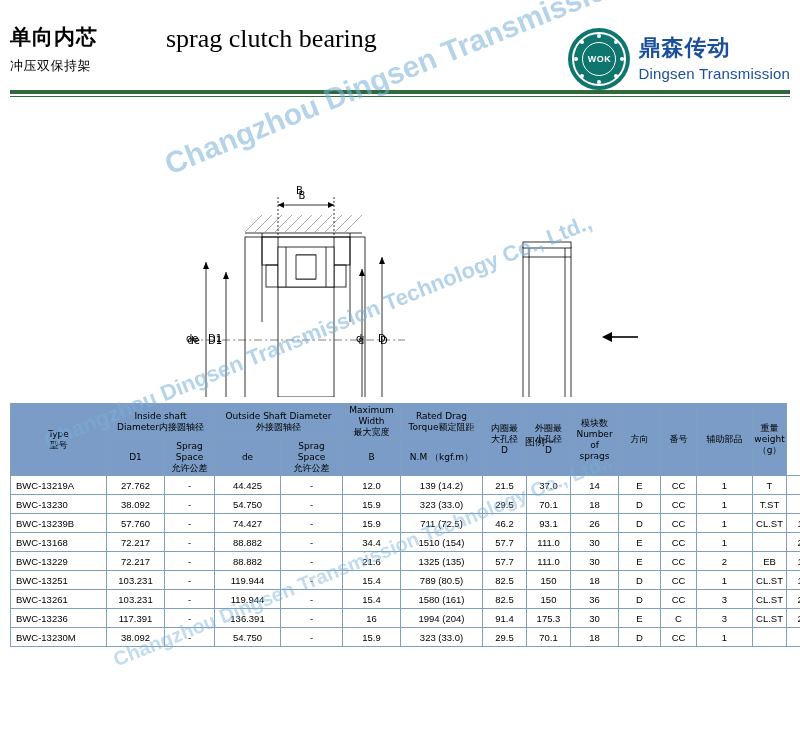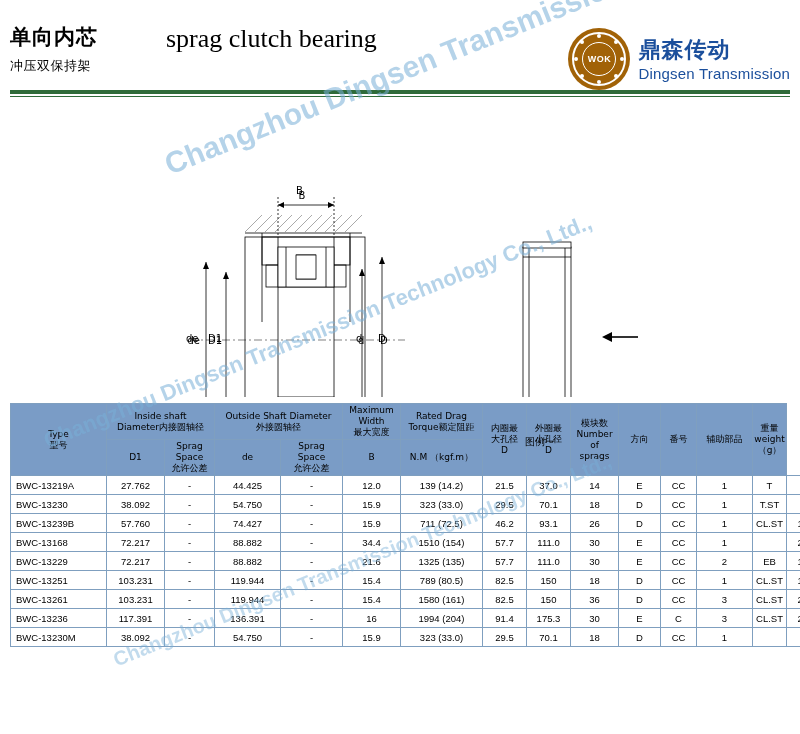--- a/index.html
+++ b/index.html
@@ -63,21 +63,21 @@
     flex: none;
     display: flex;
     align-items: center;
     justify-content: flex-end;
     padding-top: 4px;
   }
   .logo-mark {
     width: 62px;
     height: 62px;
     border-radius: 50%;
-    background: #a16207;
+    background: #0f766e;
     position: relative;
     flex: none;
     margin-right: 8px;
   }
   .logo-mark .ring-outer {
     position: absolute;
     top: 4px; left: 4px; right: 4px; bottom: 4px;
     border: 2px solid #fff;
     border-radius: 50%;
   }
@@ -96,21 +96,21 @@
     font-weight: bold;
     letter-spacing: 0.5px;
   }
   .logo-mark .dot {
     position: absolute;
     width: 4px; height: 4px;
     background: #fff;
     border-radius: 50%;
   }
   .logo-text-cn {
-    font-family: Liberation Sans, sans-serif;
+    font-family: Liberation Mono, monospace;
     font-size: 22px;
     font-weight: bold;
     color: #1b4f9c;
     letter-spacing: 1px;
     line-height: 26px;
   }
   .logo-text-en {
     font-family: "Liberation Sans", sans-serif;
     font-size: 15px;
     color: #1b4f9c;

